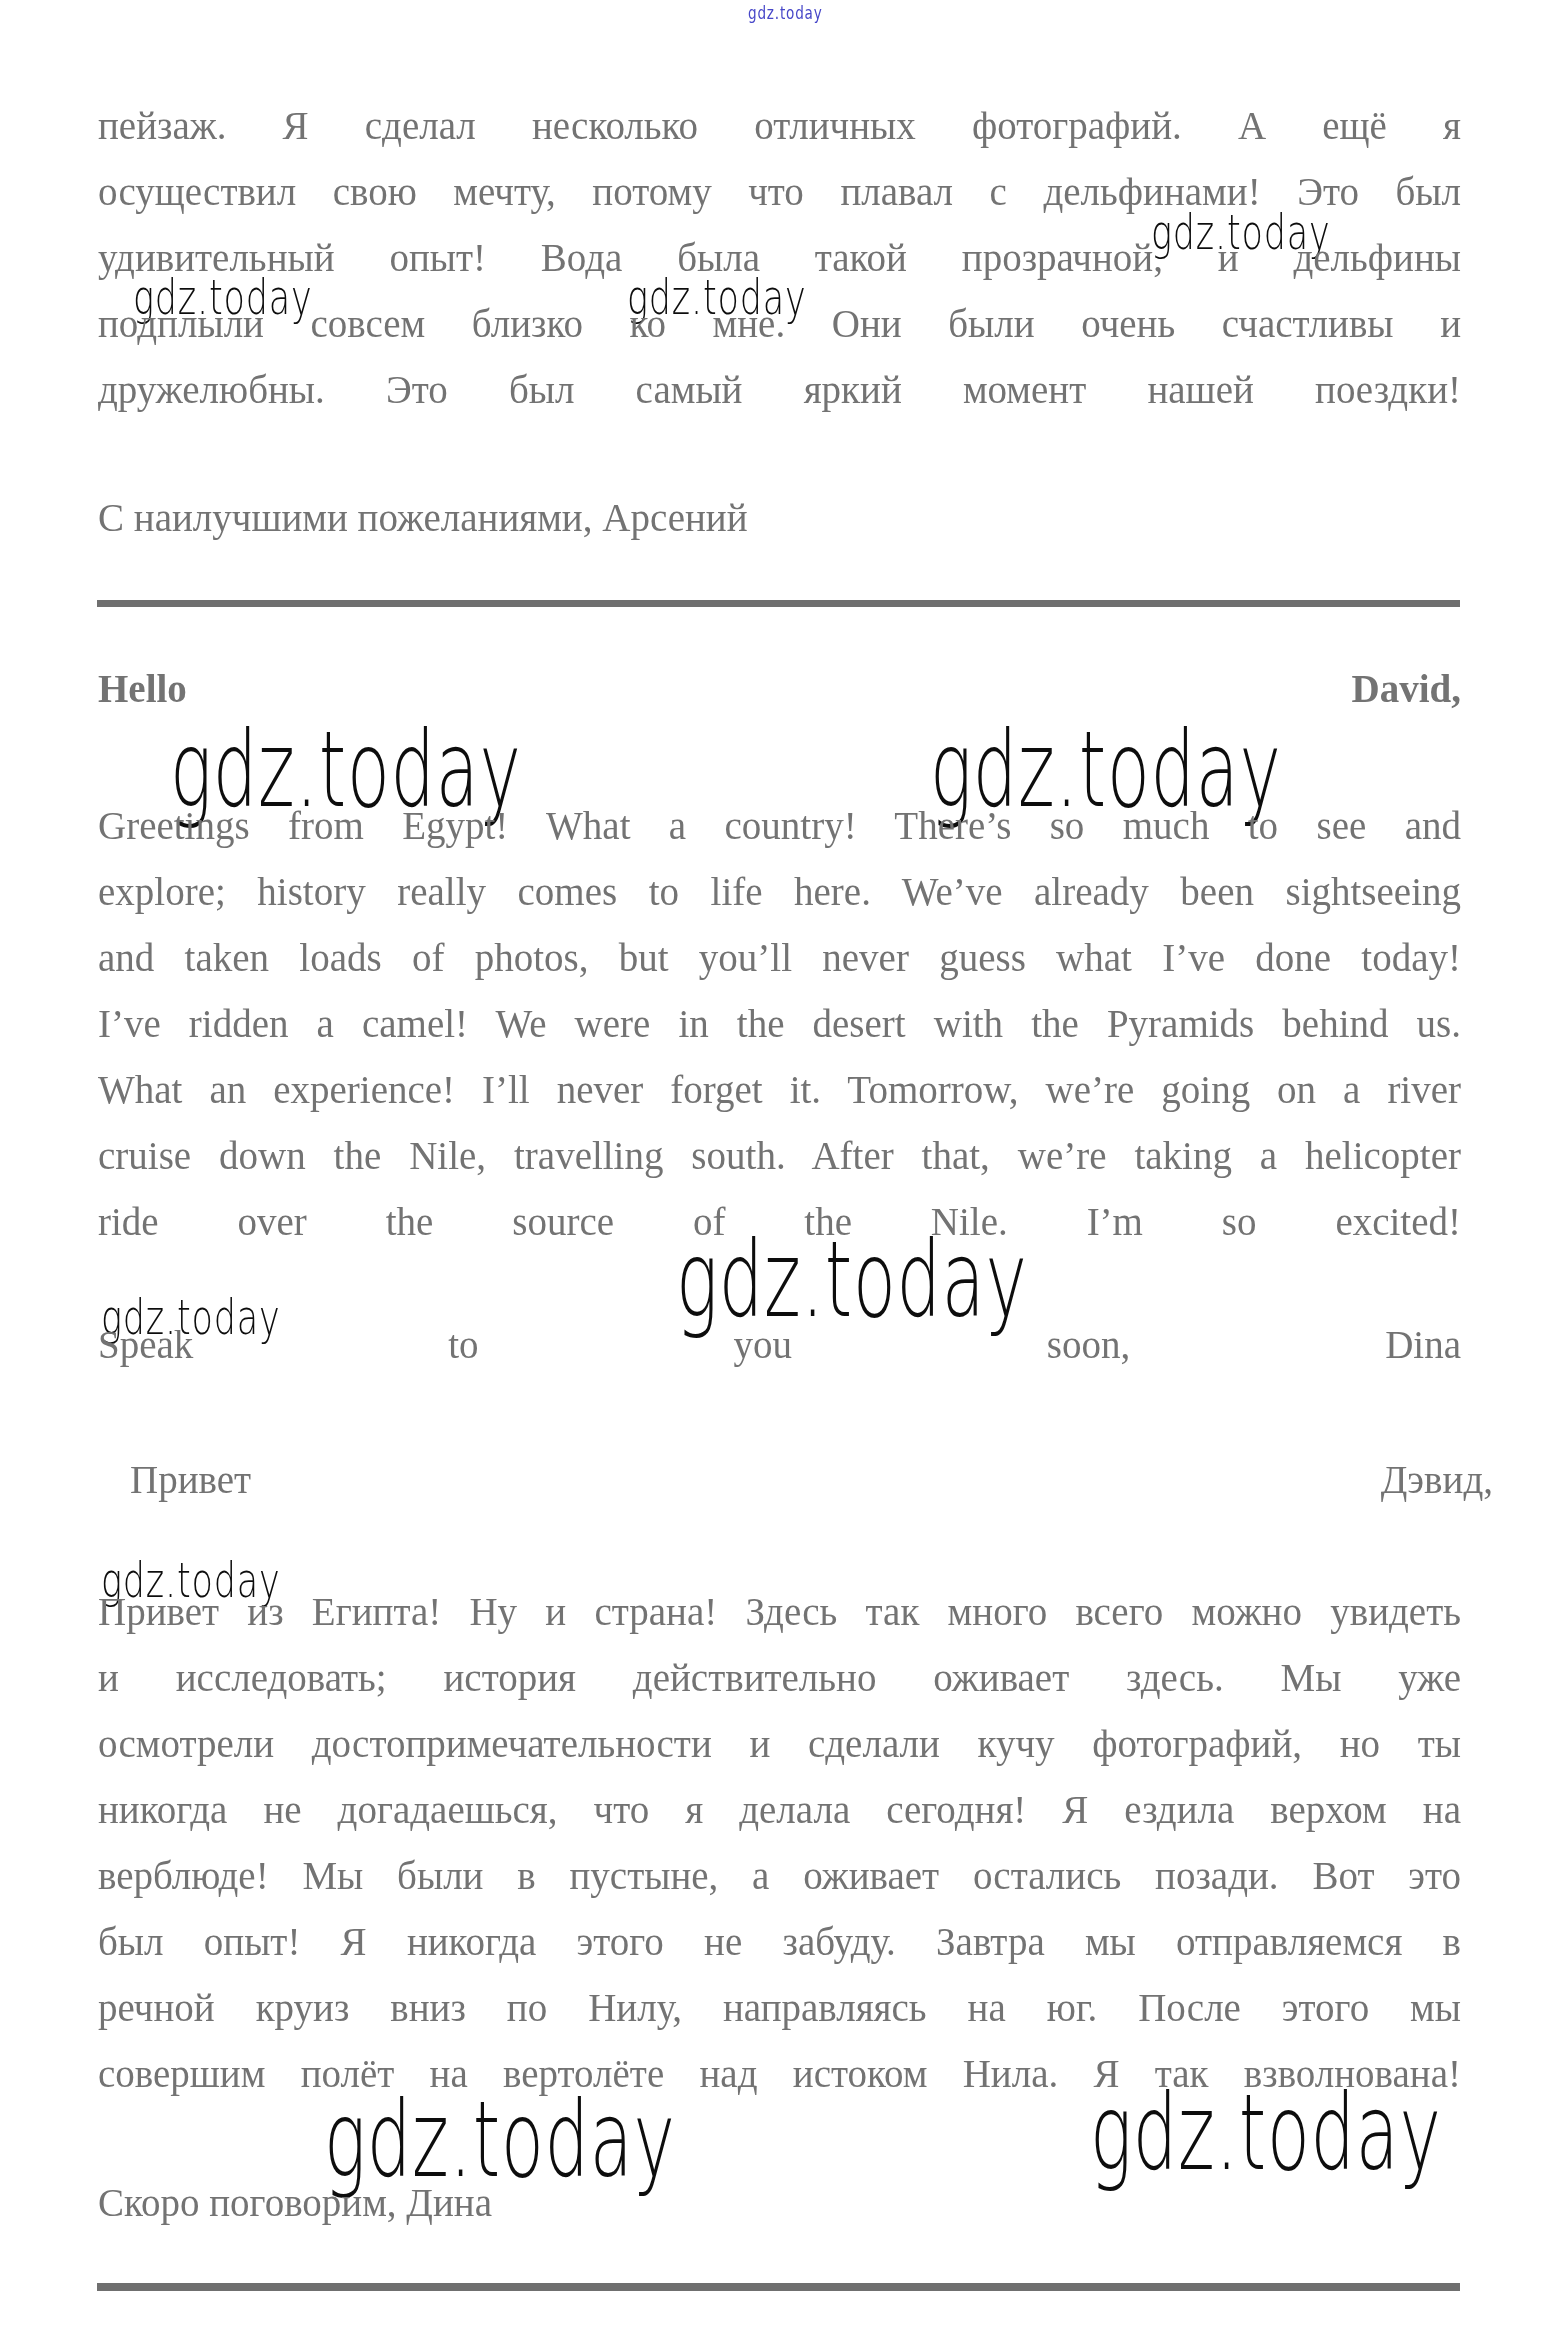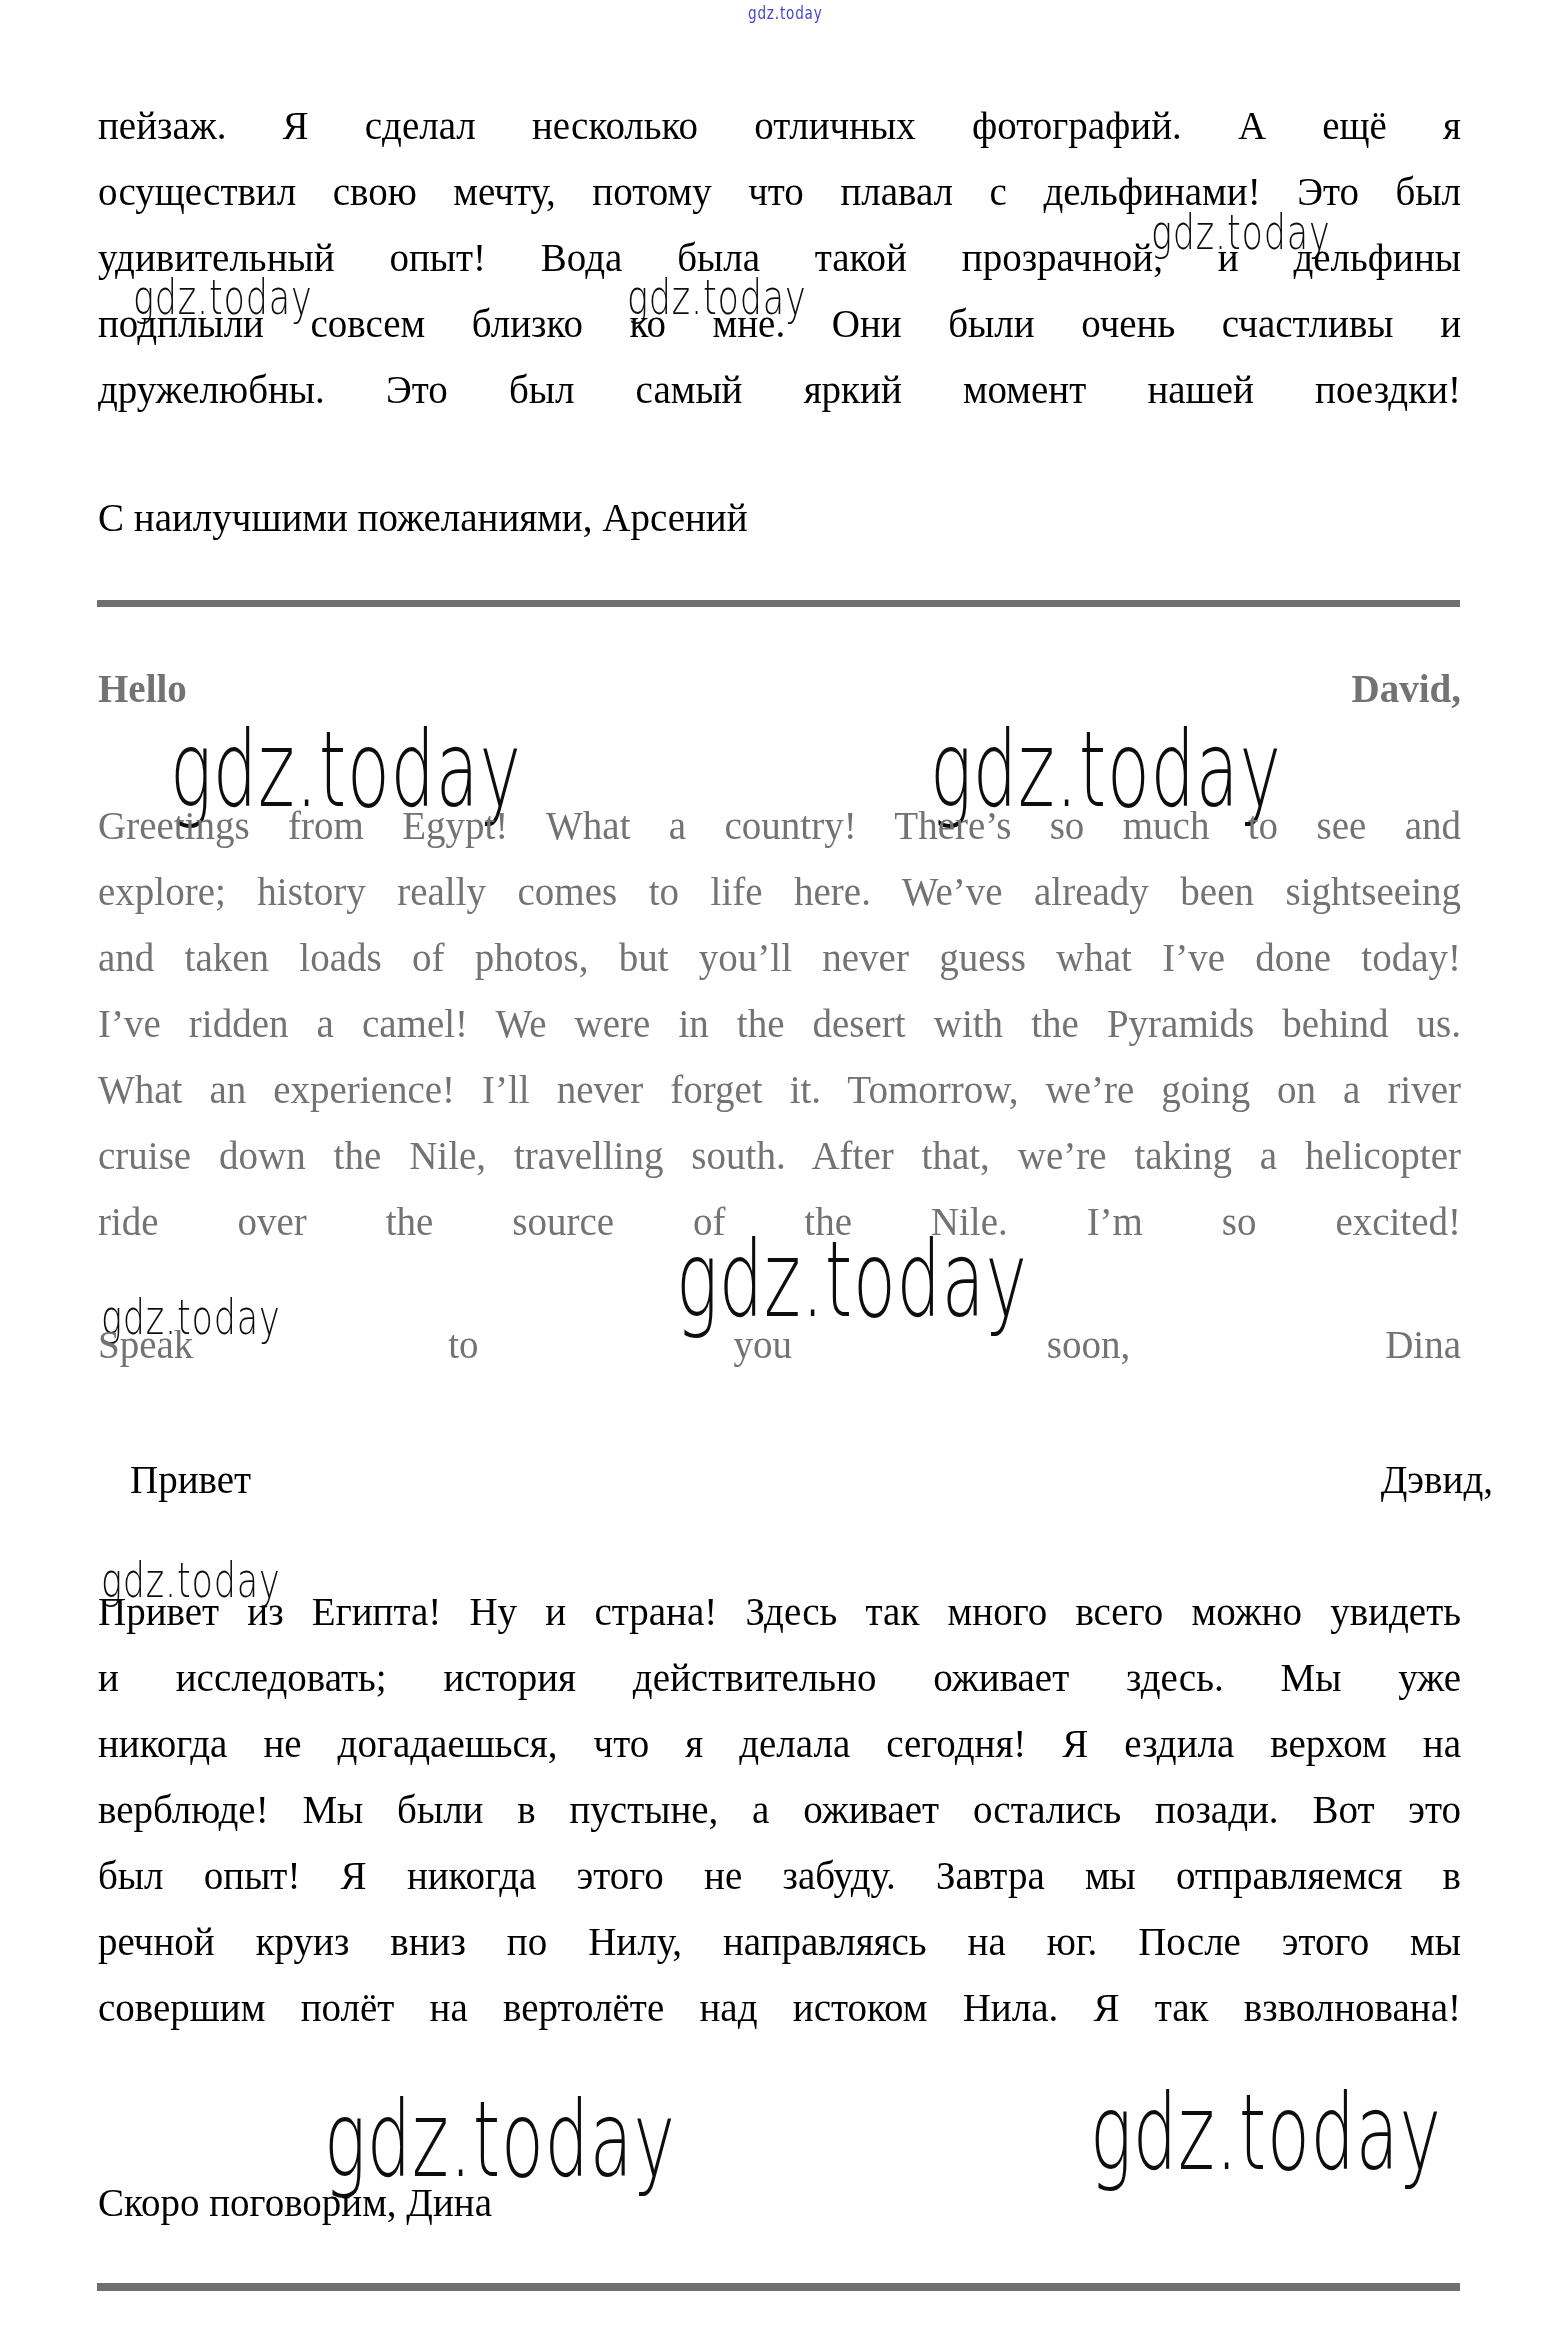--- a/index.html
+++ b/index.html
@@ -5,21 +5,21 @@
   html,body{margin:0;padding:0;}
   body{
     width:1567px;height:2342px;position:relative;
     background:#ffffff;overflow:hidden;
     font-family:"Liberation Serif", serif;
   }
   .textblock{
     position:absolute;left:98px;width:1363px;
     font-size:39px;line-height:66px;
   }
-  .ru{color:#000000;}
+  .ru{color:#737373;}
   .en{color:#737373;}
   .jline{text-align:justify;text-align-last:justify;}
   .greeting{
     display:flex;justify-content:space-between;align-items:baseline;
   }
   .greeting.bold{font-weight:bold;}
   .closing-flex{
     display:flex;justify-content:space-between;align-items:baseline;
   }
   .divider{
@@ -89,20 +89,21 @@
 </div>
 
 <div class="textblock ru greeting" style="top:1447px;margin-left:32px;">
   <span>Привет</span>
   <span>Дэвид,</span>
 </div>
 
 <div class="textblock ru" style="top:1579px;">
   <div class="jline">Привет из Египта! Ну и страна! Здесь так много всего можно увидеть</div>
   <div class="jline">и исследовать; история действительно оживает здесь. Мы уже</div>
+  <div class="jline">осмотрели достопримечательности и сделали кучу фотографий, но ты</div>
   <div class="jline">никогда не догадаешься, что я делала сегодня! Я ездила верхом на</div>
   <div class="jline">верблюде! Мы были в пустыне, а оживает остались позади. Вот это</div>
   <div class="jline">был опыт! Я никогда этого не забуду. Завтра мы отправляемся в</div>
   <div class="jline">речной круиз вниз по Нилу, направляясь на юг. После этого мы</div>
   <div class="jline">совершим полёт на вертолёте над истоком Нила. Я так взволнована!</div>
 </div>
 
 <div class="textblock ru" style="top:2170px;">Скоро поговорим, Дина</div>
 
 <div class="divider" style="top:2283px;height:7.6px;"></div>

